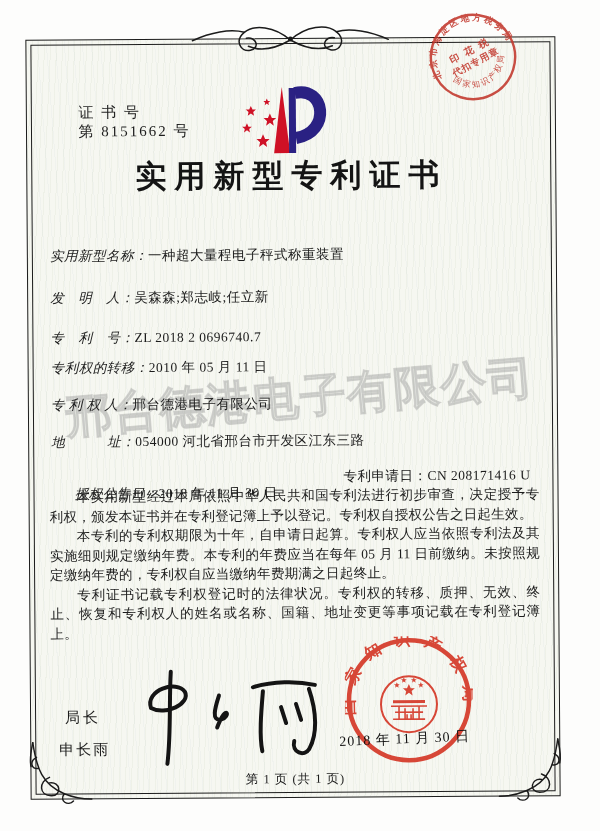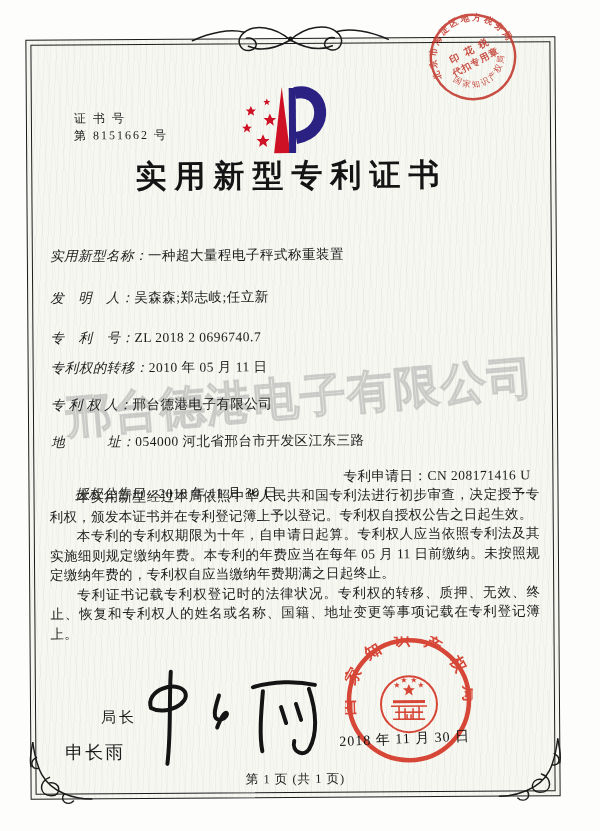--- a/index.html
+++ b/index.html
@@ -12,21 +12,21 @@
     position:absolute;left:28px;top:38px;width:528px;height:758px;
     background-color:#f6f7f1;
     background-image:
       repeating-linear-gradient(93deg, rgba(168,185,148,0.10) 0 1px, rgba(255,255,255,0) 1px 6px),
       repeating-linear-gradient(86deg, rgba(140,165,185,0.06) 0 1px, rgba(255,255,255,0) 1px 9px);
     border:1.5px solid #1d1d1d;
     outline:1px solid #1d1d1d;outline-offset:-6px;
     transform:rotate(-0.4deg);
   }
 
-  .cert-no{position:absolute;left:17px;top:55px;font-size:12px;letter-spacing:2px;white-space:pre;z-index:3;}
+  .cert-no{position:absolute;left:17px;top:46px;font-size:15px;letter-spacing:2px;white-space:pre;z-index:3;}
 
   .logo{position:absolute;left:198px;top:44px;width:118px;height:82px;z-index:3;}
 
   .title{position:absolute;left:0;right:0;top:116px;text-align:center;
     font-size:31px;font-weight:bold;letter-spacing:8px;color:#141414;z-index:3;}
 
   .row{position:absolute;left:22px;white-space:pre;font-size:13.5px;z-index:3;letter-spacing:0.5px;}
   .row .lab{letter-spacing:0.5px;font-style:italic;}
   .grant-pair{position:absolute;left:292px;top:0;white-space:pre;}
 
@@ -34,22 +34,22 @@
   .paras p{margin:0;text-indent:2em;font-size:13.5px;line-height:19.5px;text-align:justify;letter-spacing:0.3px;}
 
   .watermark{
     position:absolute;left:36px;top:328px;width:470px;z-index:2;
     font-size:46px;font-weight:bold;letter-spacing:1px;white-space:nowrap;
     color:rgba(150,150,150,0.16);
     -webkit-text-stroke:1px rgba(140,140,140,0.30);
     transform:rotate(-4.5deg);
   }
 
-  .signer-title{position:absolute;left:34px;top:668px;font-size:15px;letter-spacing:3px;z-index:3;margin-left:36px;}
-  .signer-name{position:absolute;left:34px;top:700px;font-size:18px;letter-spacing:2px;z-index:3;}
+  .signer-title{position:absolute;left:34px;top:668px;font-size:15px;letter-spacing:3px;z-index:3;}
+  .signer-name{position:absolute;left:28px;top:700px;font-size:15px;letter-spacing:2px;z-index:3;}
   .signature{position:absolute;left:100px;top:628px;width:215px;height:100px;z-index:4;}
 
   .seal{position:absolute;left:314px;top:598px;width:128px;height:128px;z-index:4;opacity:0.93;}
   .seal-date{position:absolute;left:308px;top:692px;font-size:14px;letter-spacing:1px;color:#111;z-index:5;white-space:pre;transform:rotate(-2deg);}
 
   .footer{position:absolute;left:0;right:0;top:732px;text-align:center;font-size:12.5px;letter-spacing:1px;z-index:3;}
 
   .tax-stamp{position:absolute;left:428px;top:12px;width:90px;height:90px;z-index:5;transform:rotate(-28deg);opacity:0.88;}
 
   .ornament-top{position:absolute;left:50%;top:-17px;width:200px;height:36px;transform:translateX(-50%);z-index:2;}

